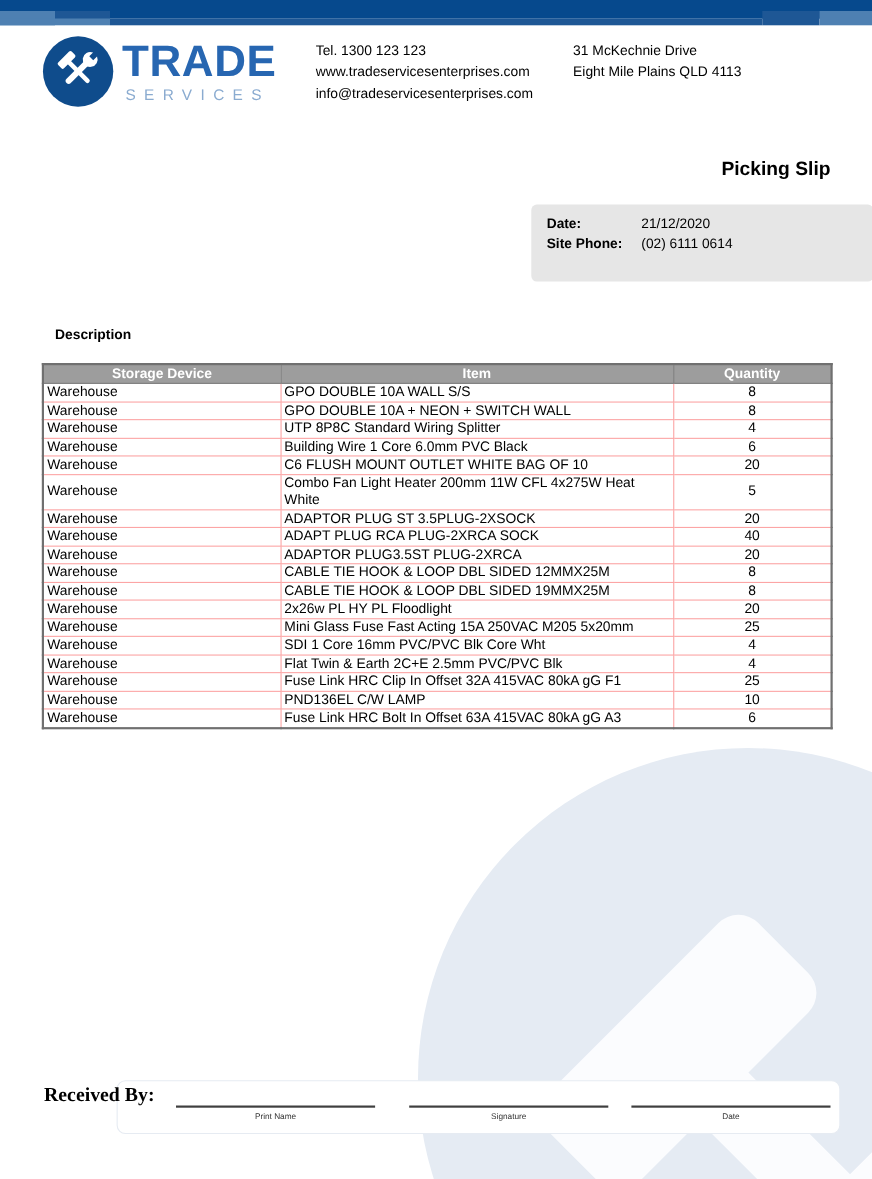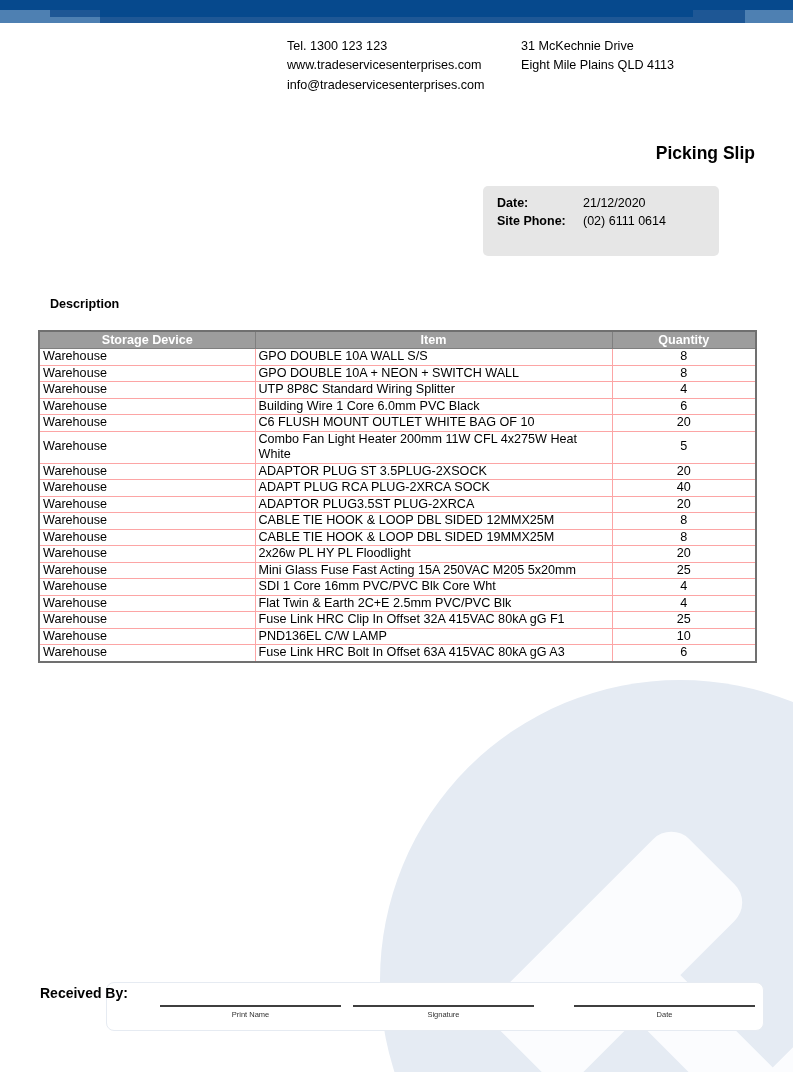--- a/index.html
+++ b/index.html
@@ -34,21 +34,21 @@
   }
 
   
   .contact { left: 287px; top: 37px; font-size: 12.6px; line-height: 19.3px; }
   .address { left: 521px; top: 37px; font-size: 12.6px; line-height: 19.3px; }
 
   
   .doc-title { left: 12px; right: 38px; top: 143px; text-align: right; font-size: 17.5px; font-weight: bold; }
   .customer { left: 80px; top: 187px; font-size: 12.6px; line-height: 18.6px; }
   .job-box {
-    left: 483px; top: 186px; width: 236px; height: 70px;
+    left: 483px; top: 186px; width: 311px; height: 70px;
     background: var(--info-box-bg, #E6E6E6); border-radius: 5px;
     box-sizing: border-box; padding: 8px 0 0 14px;
   }
   .job-row { display: flex; line-height: 18.3px; font-size: 12.5px; }
   .job-label { width: 86px; font-weight: bold; }
 
   
   .desc-label { left: 38px; top: 297px; font-size: 12.6px; font-weight: bold; padding-left: 12px; }
   .items-table-wrap { left: 38px; top: 330px; width: 793px; }
   table.items {
@@ -72,25 +72,25 @@
     background: var(--watermark-circle, #E5EBF3); z-index: 0;
   }
   .wm-tools { left: 370px; top: 710px; z-index: 0; }
   .wm-tools svg { width: 820px; height: 820px; display: block; }
 
   
   .sig-panel {
     left: 106px; top: 982px; width: 656px; height: 47px;
     background: #fff; border: 1px solid #E6EBF2; border-radius: 8px; z-index: 1;
   }
-  .received-by { left: 40px; top: 985px; font-size: 14px; font-weight: bold; }
+  .received-by { left: 40px; top: 985px; font-size: 18px; font-weight: bold; font-family: Liberation Serif, serif; }
   .sig-block { top: 1005px; width: 181px; }
   .sig-line { border-top: 2px solid #3F3F3F; height: 0; }
   .sig-label { margin-top: 3px; text-align: center; font-size: 7.5px; color: #333; }
-  .sig-1 { left: 160px; } .sig-2 { left: 353px; } .sig-3 { left: 574px; }
+  .sig-1 { left: 160px; } .sig-2 { left: 372px; } .sig-3 { left: 574px; }
 </style>
 </head>
 <body>
 
 <div class="page">
 
   <div>
     <div class="abs b-navy" style="left:0;    top:0;  width:793px; height:17px;"></div>
     <div class="abs b-med" style="left:50px;  top:10px; width:50px;  height:7px;"></div>
     <div class="abs b-med" style="left:693px; top:10px; width:52px;  height:13px;"></div>
@@ -109,20 +109,41 @@
           <path d="M28.9 5.6 A8.2 8.2 0 1 0 35.1 5.6 L35.1 11.5 L28.9 11.5 Z"></path>
         </g>
         <g transform="rotate(-45 32 32)">
           <rect x="29.6" y="16" width="4.9" height="33" rx="2.3"></rect>
           <rect x="21.5" y="9.5" width="21" height="9" rx="2"></rect>
         </g>
       </g>
     </svg>
   </div>
 
+  <div class="layer logo">
+    <div class="logo-icon">
+      <svg viewBox="0 0 64 64">
+        <circle cx="32" cy="32" r="31" fill="#0F4C8C"></circle>
+        <g fill="#fff" transform="translate(32 32) scale(0.8) translate(-32 -32)">
+          <g transform="rotate(45 32 32)">
+            <rect x="28.7" y="14" width="6.6" height="36" rx="3.3"></rect>
+            <path d="M28.9 5.6 A8.2 8.2 0 1 0 35.1 5.6 L35.1 11.5 L28.9 11.5 Z"></path>
+          </g>
+          <g transform="rotate(-45 32 32)">
+            <rect x="29.6" y="16" width="4.9" height="33" rx="2.3"></rect>
+            <rect x="21.5" y="9.5" width="21" height="9" rx="2"></rect>
+          </g>
+        </g>
+      </svg>
+    </div>
+    <div class="logo-text">
+      <div class="logo-title">TRADE</div>
+      <div class="logo-subtitle">SERVICES</div>
+    </div>
+  </div>
 
   <div class="layer contact">
     <div>Tel. 1300 123 123</div>
     <div>www.tradeservicesenterprises.com</div>
     <div>info@tradeservicesenterprises.com</div>
   </div>
 
   <div class="layer address">
     <div>31 McKechnie Drive</div>
     <div>Eight Mile Plains QLD 4113</div>

